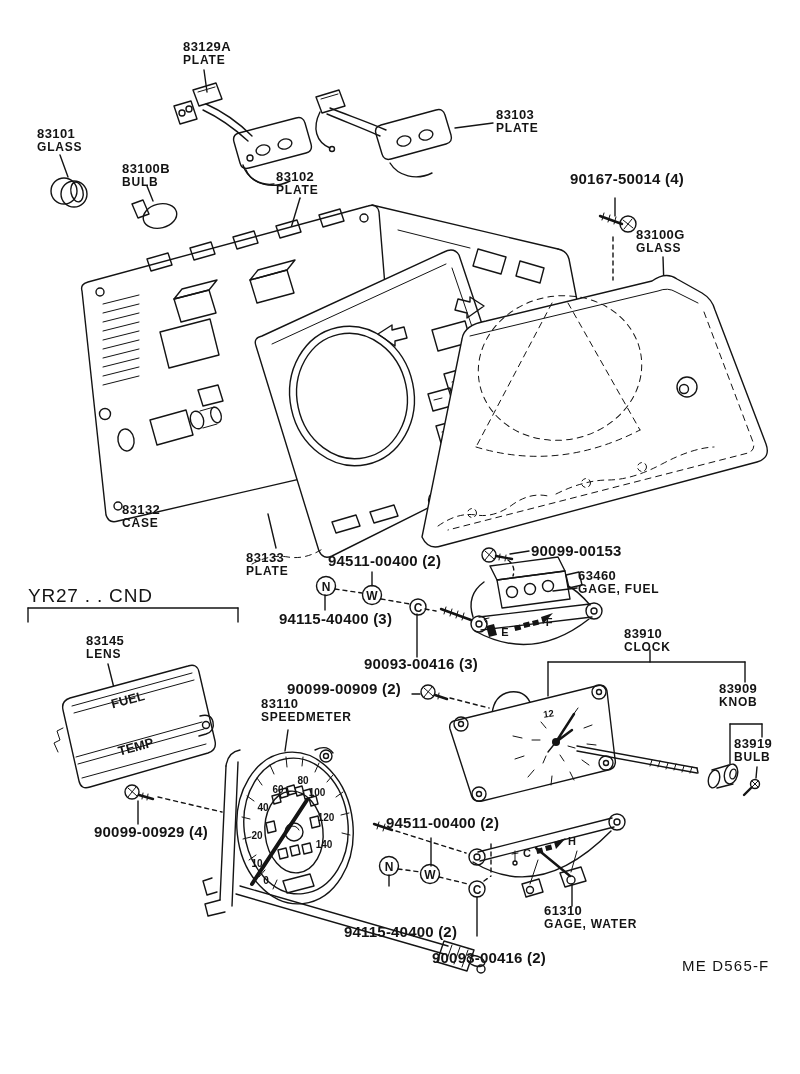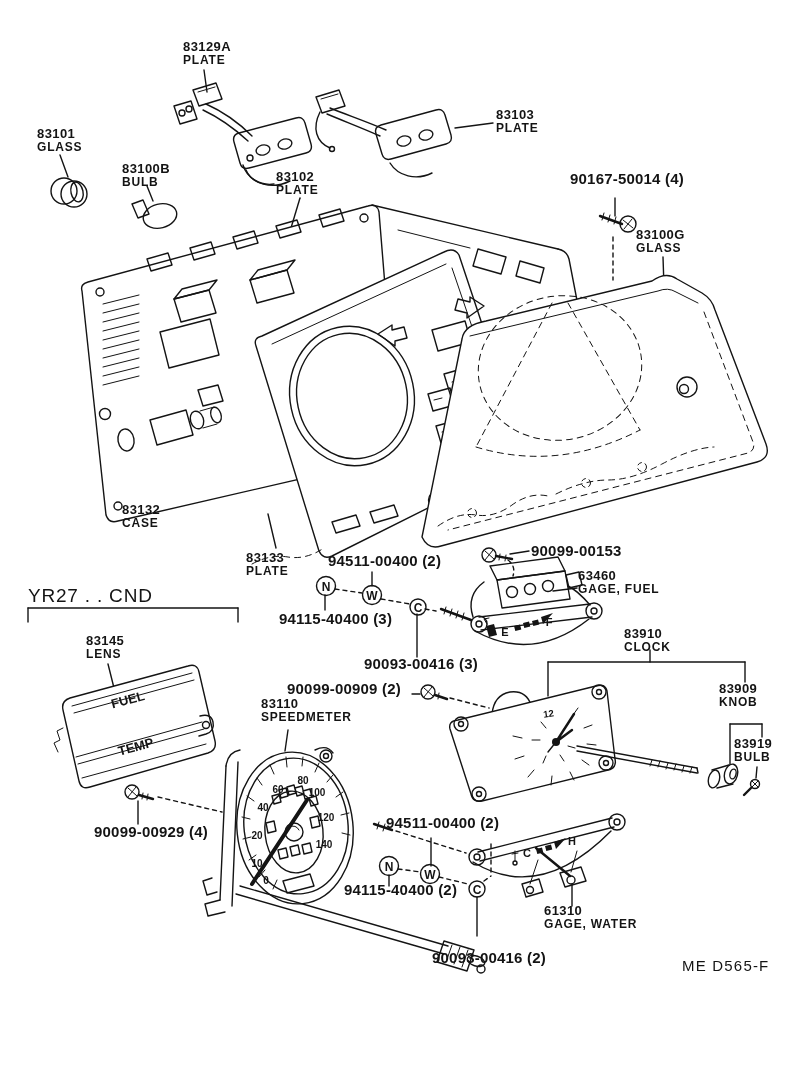--- a/index.html
+++ b/index.html
@@ -440,21 +440,21 @@
   <div class="lbl" style="left:734px;top:737px">
     <div class="num">83919</div>
     <div class="cap">BULB</div>
   </div>
   <div class="lbl" style="left:94px;top:824px">
     <div class="num-sm">90099-00929 (4)</div>
   </div>
   <div class="lbl" style="left:386px;top:815px">
     <div class="num-sm">94511-00400 (2)</div>
   </div>
-  <div class="lbl" style="left:344px;top:882px">
+  <div class="lbl" style="left:344px;top:924px">
     <div class="num-sm">94115-40400 (2)</div>
   </div>
   <div class="lbl" style="left:432px;top:950px">
     <div class="num-sm">90093-00416 (2)</div>
   </div>
   <div class="lbl" style="left:544px;top:904px">
     <div class="num">61310</div>
     <div class="cap">GAGE, WATER</div>
   </div>
   <div class="footer-code" style="left:682px;top:957px">ME  D565-F</div>

